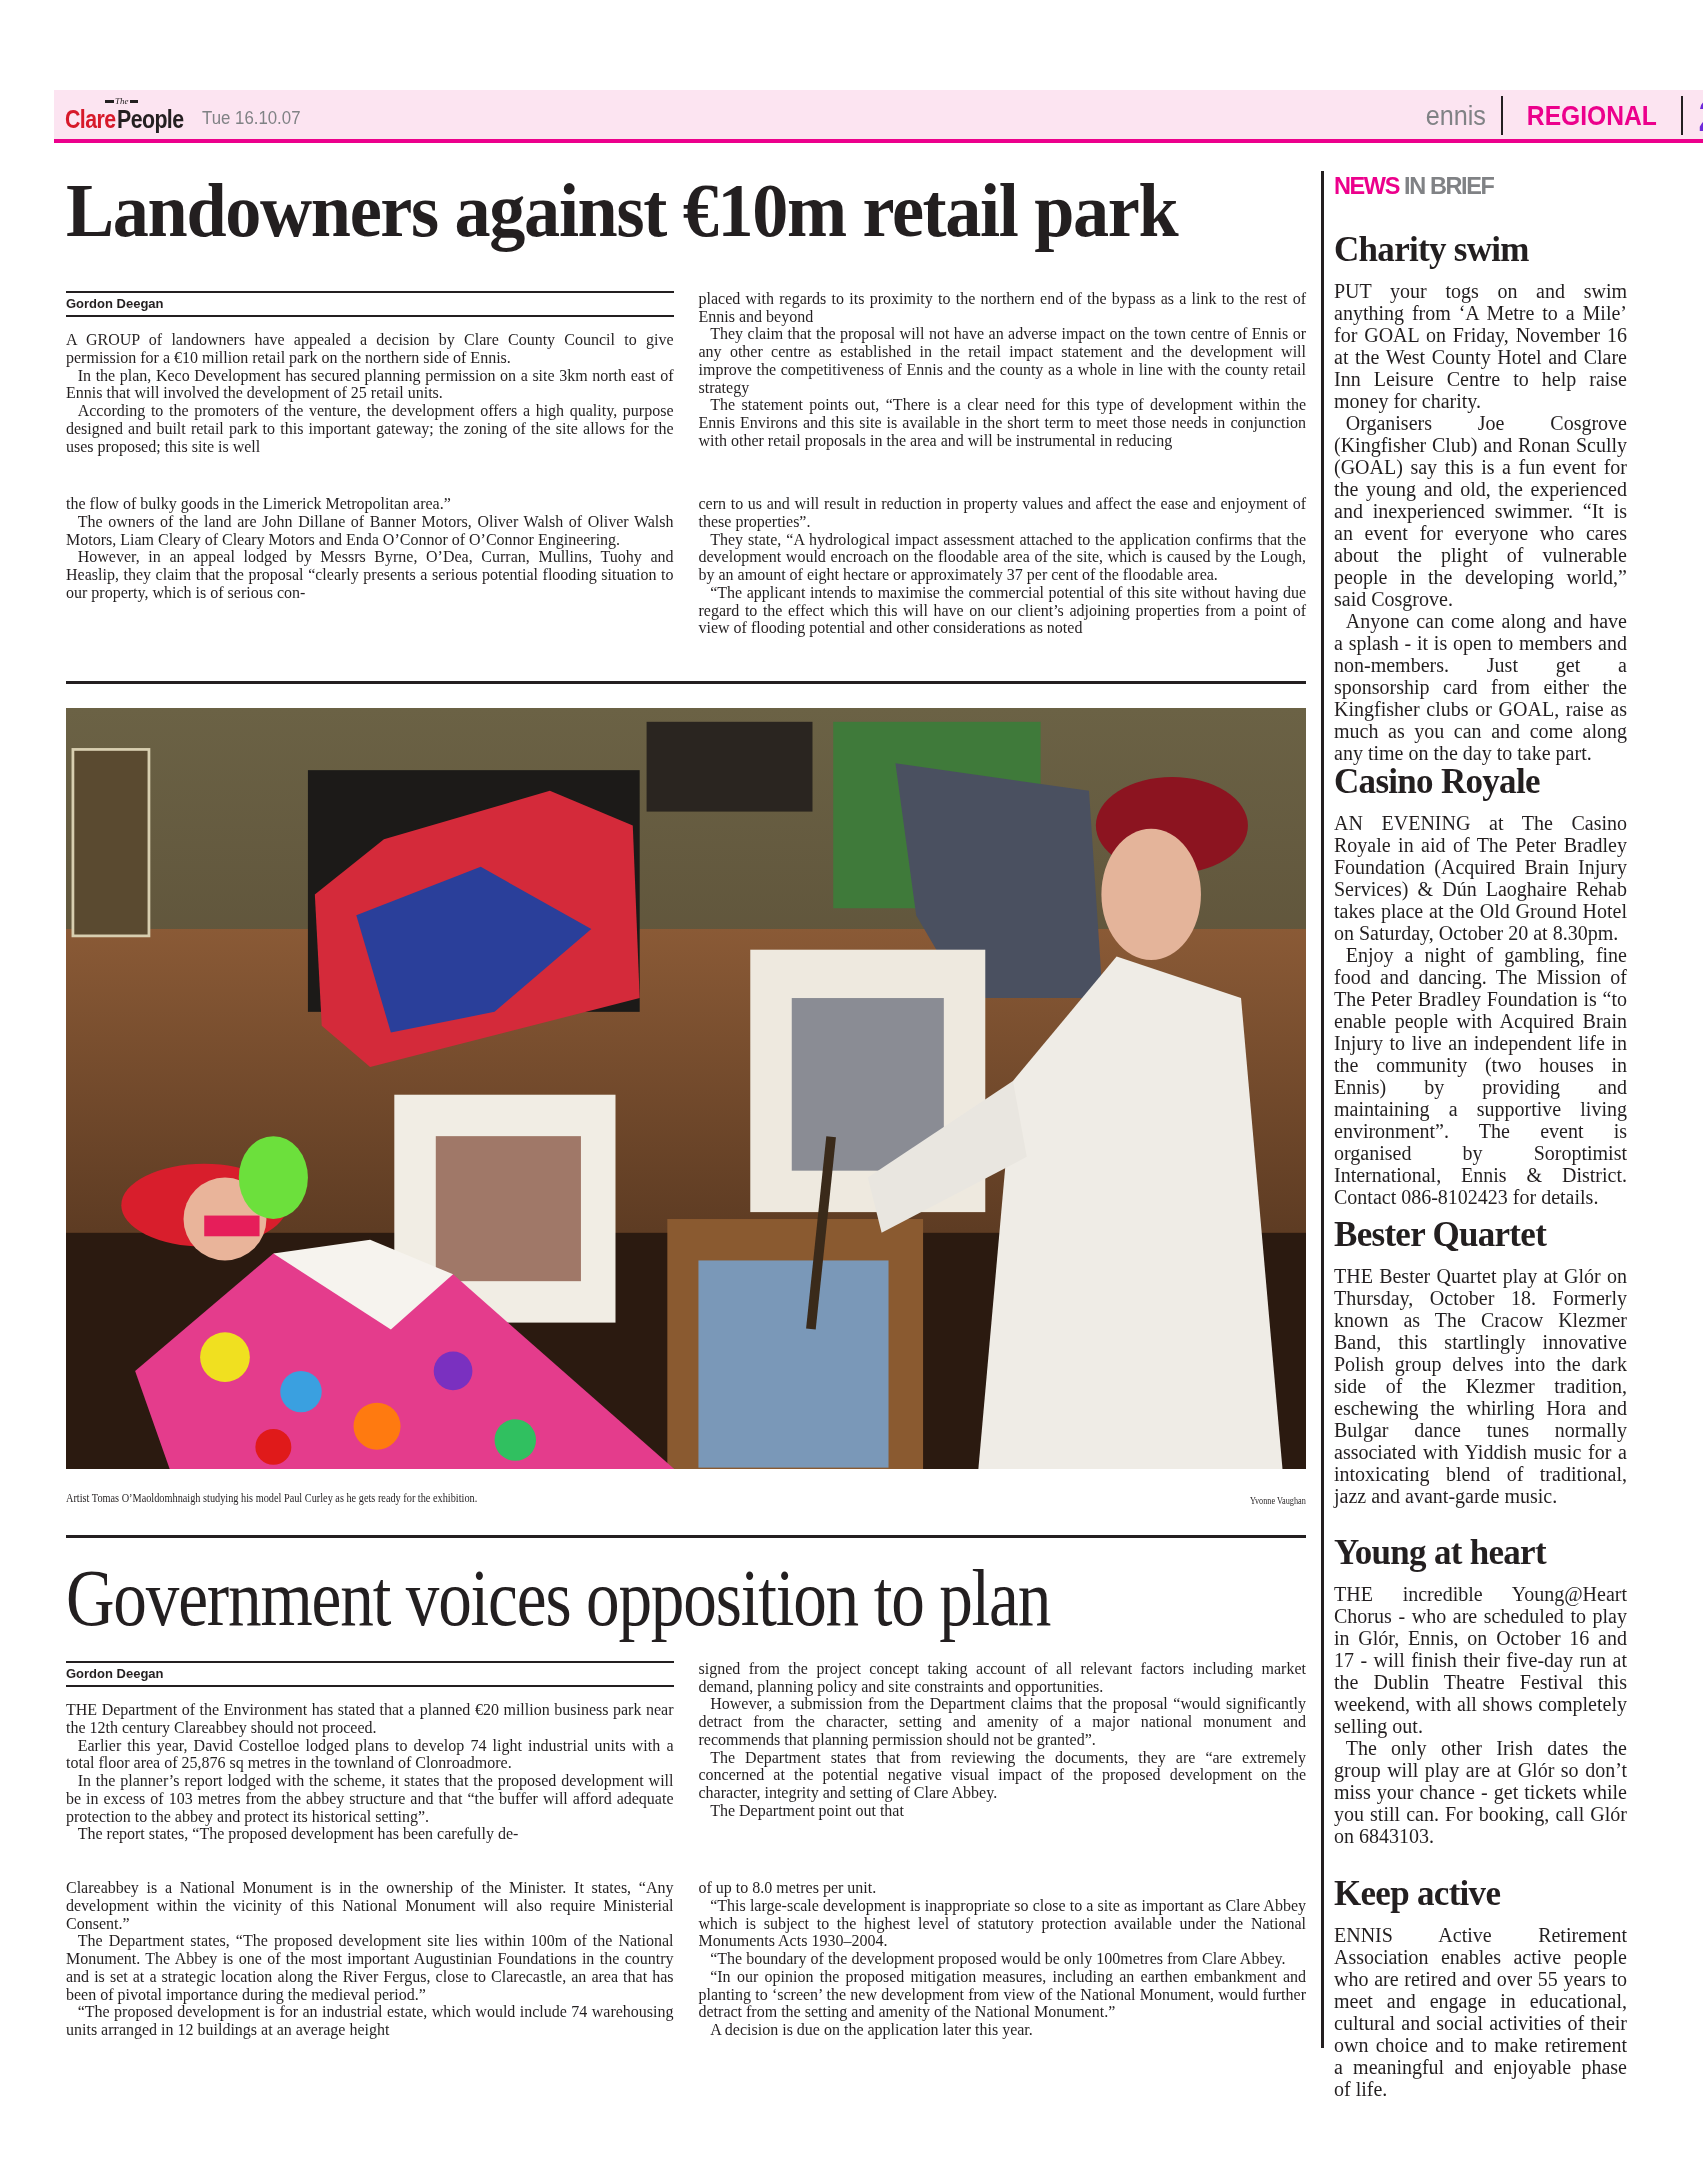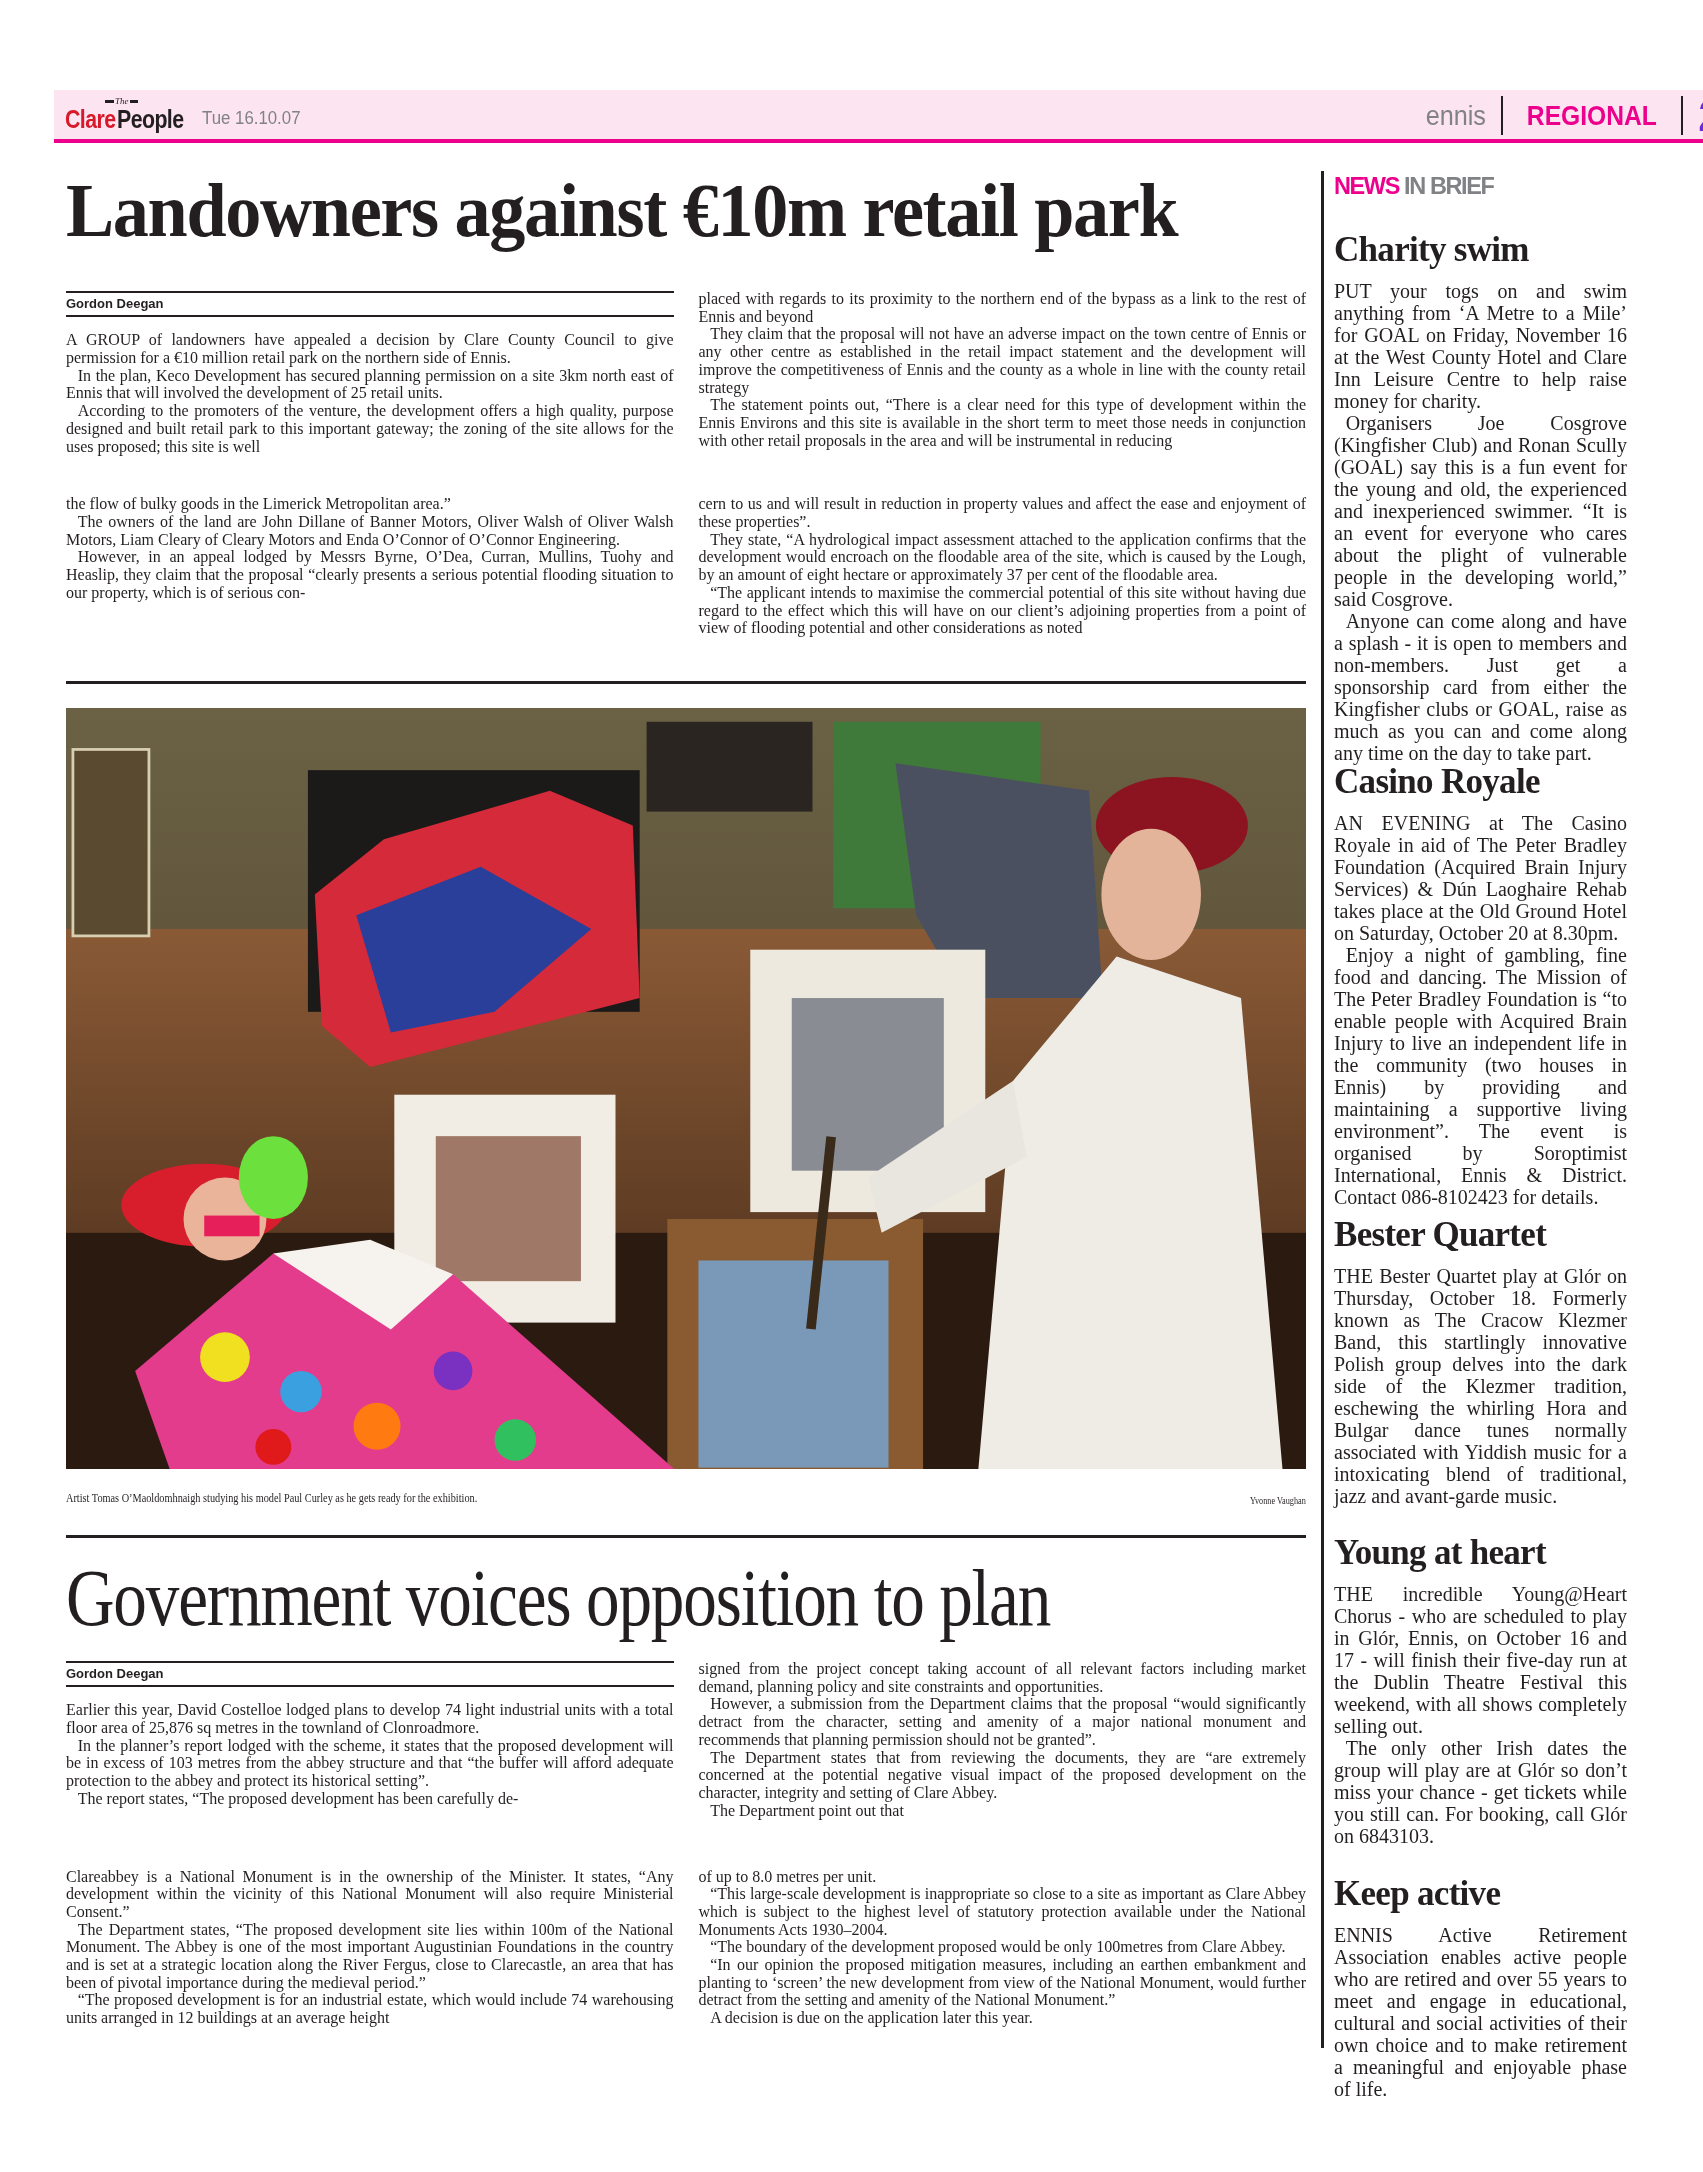--- a/index.html
+++ b/index.html
@@ -212,20 +212,21 @@
   <span class="caption-credit">Yvonne Vaughan</span>
 </div>
 
 <div class="rule rule-2"></div>
 
 <h1 class="headline headline-2">Government voices opposition to plan</h1>
 
 <div class="article-body article-2">
   <div class="col">
     <div class="byline">Gordon Deegan</div>
+    <p>THE Department of the Environment has stated that a planned €20 million business park near the 12th century Clareabbey should not proceed.</p>
     <p>Earlier this year, David Costelloe lodged plans to develop 74 light industrial units with a total floor area of 25,876 sq metres in the townland of Clonroadmore.</p>
     <p>In the planner’s report lodged with the scheme, it states that the proposed development will be in excess of 103 metres from the abbey structure and that “the buffer will afford adequate protection to the abbey and protect its historical setting”.</p>
     <p>The report states, “The proposed development has been carefully de-</p>
   </div>
   <div class="col">
     <p class="cont">signed from the project concept taking account of all relevant factors including market demand, planning policy and site constraints and opportunities.</p>
     <p>However, a submission from the Department claims that the proposal “would significantly detract from the character, setting and amenity of a major national monument and recommends that planning permission should not be granted”.</p>
     <p>The Department states that from reviewing the documents, they are “are extremely concerned at the potential negative visual impact of the proposed development on the character, integrity and setting of Clare Abbey.</p>
     <p>The Department point out that</p>
   </div>

